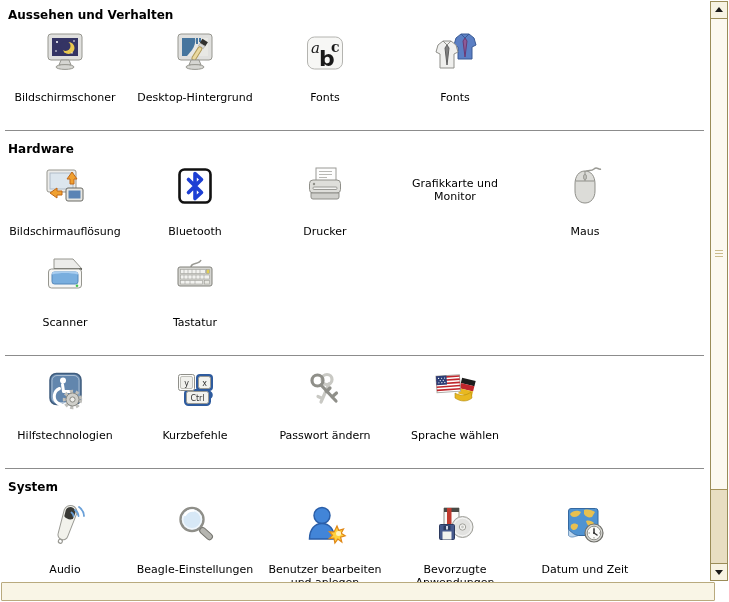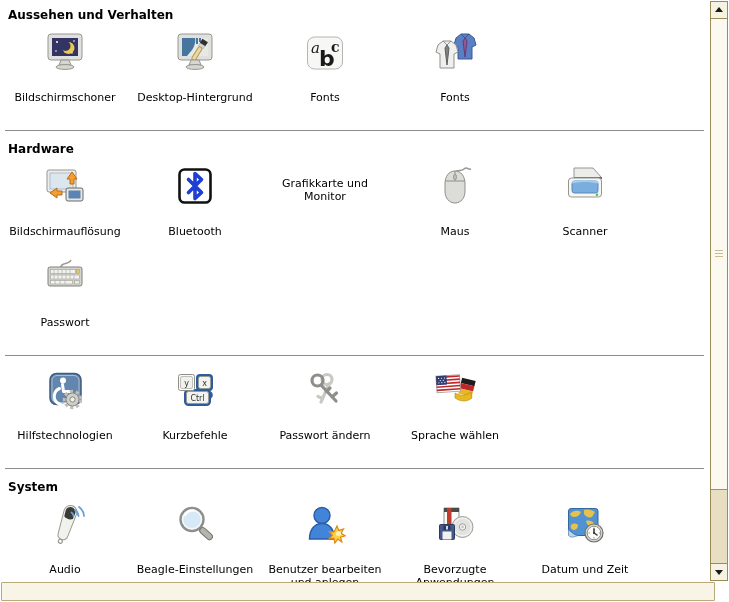--- a/index.html
+++ b/index.html
@@ -137,20 +137,33 @@
     <div class="item">
       <div class="icon">
         <svg viewBox="0 0 48 48">
           <rect x="8.5" y="6.5" width="31" height="33" rx="5" fill="#ffffff" stroke="#111111" stroke-width="2.6"></rect>
           <path d="M17.5 16.5 L30.5 29.5 L24 35.5 L24 10.5 L30.5 16.5 L17.5 29.5" fill="none" stroke="#1d3fd4" stroke-width="3.6" stroke-linejoin="round" stroke-linecap="round"></path>
         </svg>
       </div>
       <div class="label">Bluetooth</div>
     </div>
 
+    <div class="item">
+      <div class="icon">
+        <svg viewBox="0 0 48 48">
+          <rect x="15" y="5" width="20" height="13" fill="#fdfdfd" stroke="#9a9a96"></rect>
+          <path d="M18 8.5 h13 M18 11.5 h13 M18 14.5 h8" stroke="#b8b8b4"></path>
+          <rect x="8.5" y="17" width="31" height="13" rx="3.5" fill="#dededa" stroke="#8f8f89"></rect>
+          <circle cx="13" cy="21" r="1.2" fill="#8f8f89"></circle>
+          <rect x="12" y="24" width="24" height="2.5" rx="1" fill="#f4f4f2" stroke="#9a9a96"></rect>
+          <path d="M10 30 h28 v4 a2 2 0 0 1 -2 2 h-24 a2 2 0 0 1 -2 -2 z" fill="#cfcfcb" stroke="#8f8f89"></path>
+        </svg>
+      </div>
+      <div class="label">Drucker</div>
+    </div>
 
     <div class="item">
       <div class="label">Grafikkarte und Monitor</div>
     </div>
 
     <div class="item">
       <div class="icon">
         <svg viewBox="0 0 48 48">
           <path d="M24 9 c3 -3 6 0 9 -3 s4 1 7 0" fill="none" stroke="#9a9a94" stroke-width="1.5"></path>
           <path d="M24 8 c-6 0 -10 5 -10 13 v7 c0 7 4 12 10 12 s10 -5 10 -12 v-7 c0 -8 -4 -13 -10 -13 z" fill="#dcdcd8" stroke="#8f8f89"></path>
@@ -185,21 +198,21 @@
             <rect x="9.5" y="21" width="29" height="4"></rect>
             <rect x="9.5" y="26.5" width="22" height="3.5"></rect>
           </g>
           <path d="M13 15.5 v4 M17 15.5 v4 M21 15.5 v4 M25 15.5 v4 M29 15.5 v4
                    M13 21 v4 M17 21 v4 M21 21 v4 M25 21 v4 M29 21 v4 M33 21 v4
                    M14 26.5 v3.5 M19 26.5 v3.5 M24 26.5 v3.5" stroke="#a0a09a" stroke-width=".6"></path>
           <rect x="35.5" y="15.5" width="3" height="4" fill="#e2cf52" stroke="#a0a09a" stroke-width=".6"></rect>
           <rect x="33.5" y="26.5" width="5" height="3.5" fill="#e8e8e2" stroke="#a0a09a" stroke-width=".6"></rect>
         </svg>
       </div>
-      <div class="label">Passwort</div>
+      <div class="label">Tastatur</div>
     </div>
   </div>
 
   <hr class="separator">
 
   <div class="items">
 
 
     <div class="item">
       <div class="icon">

